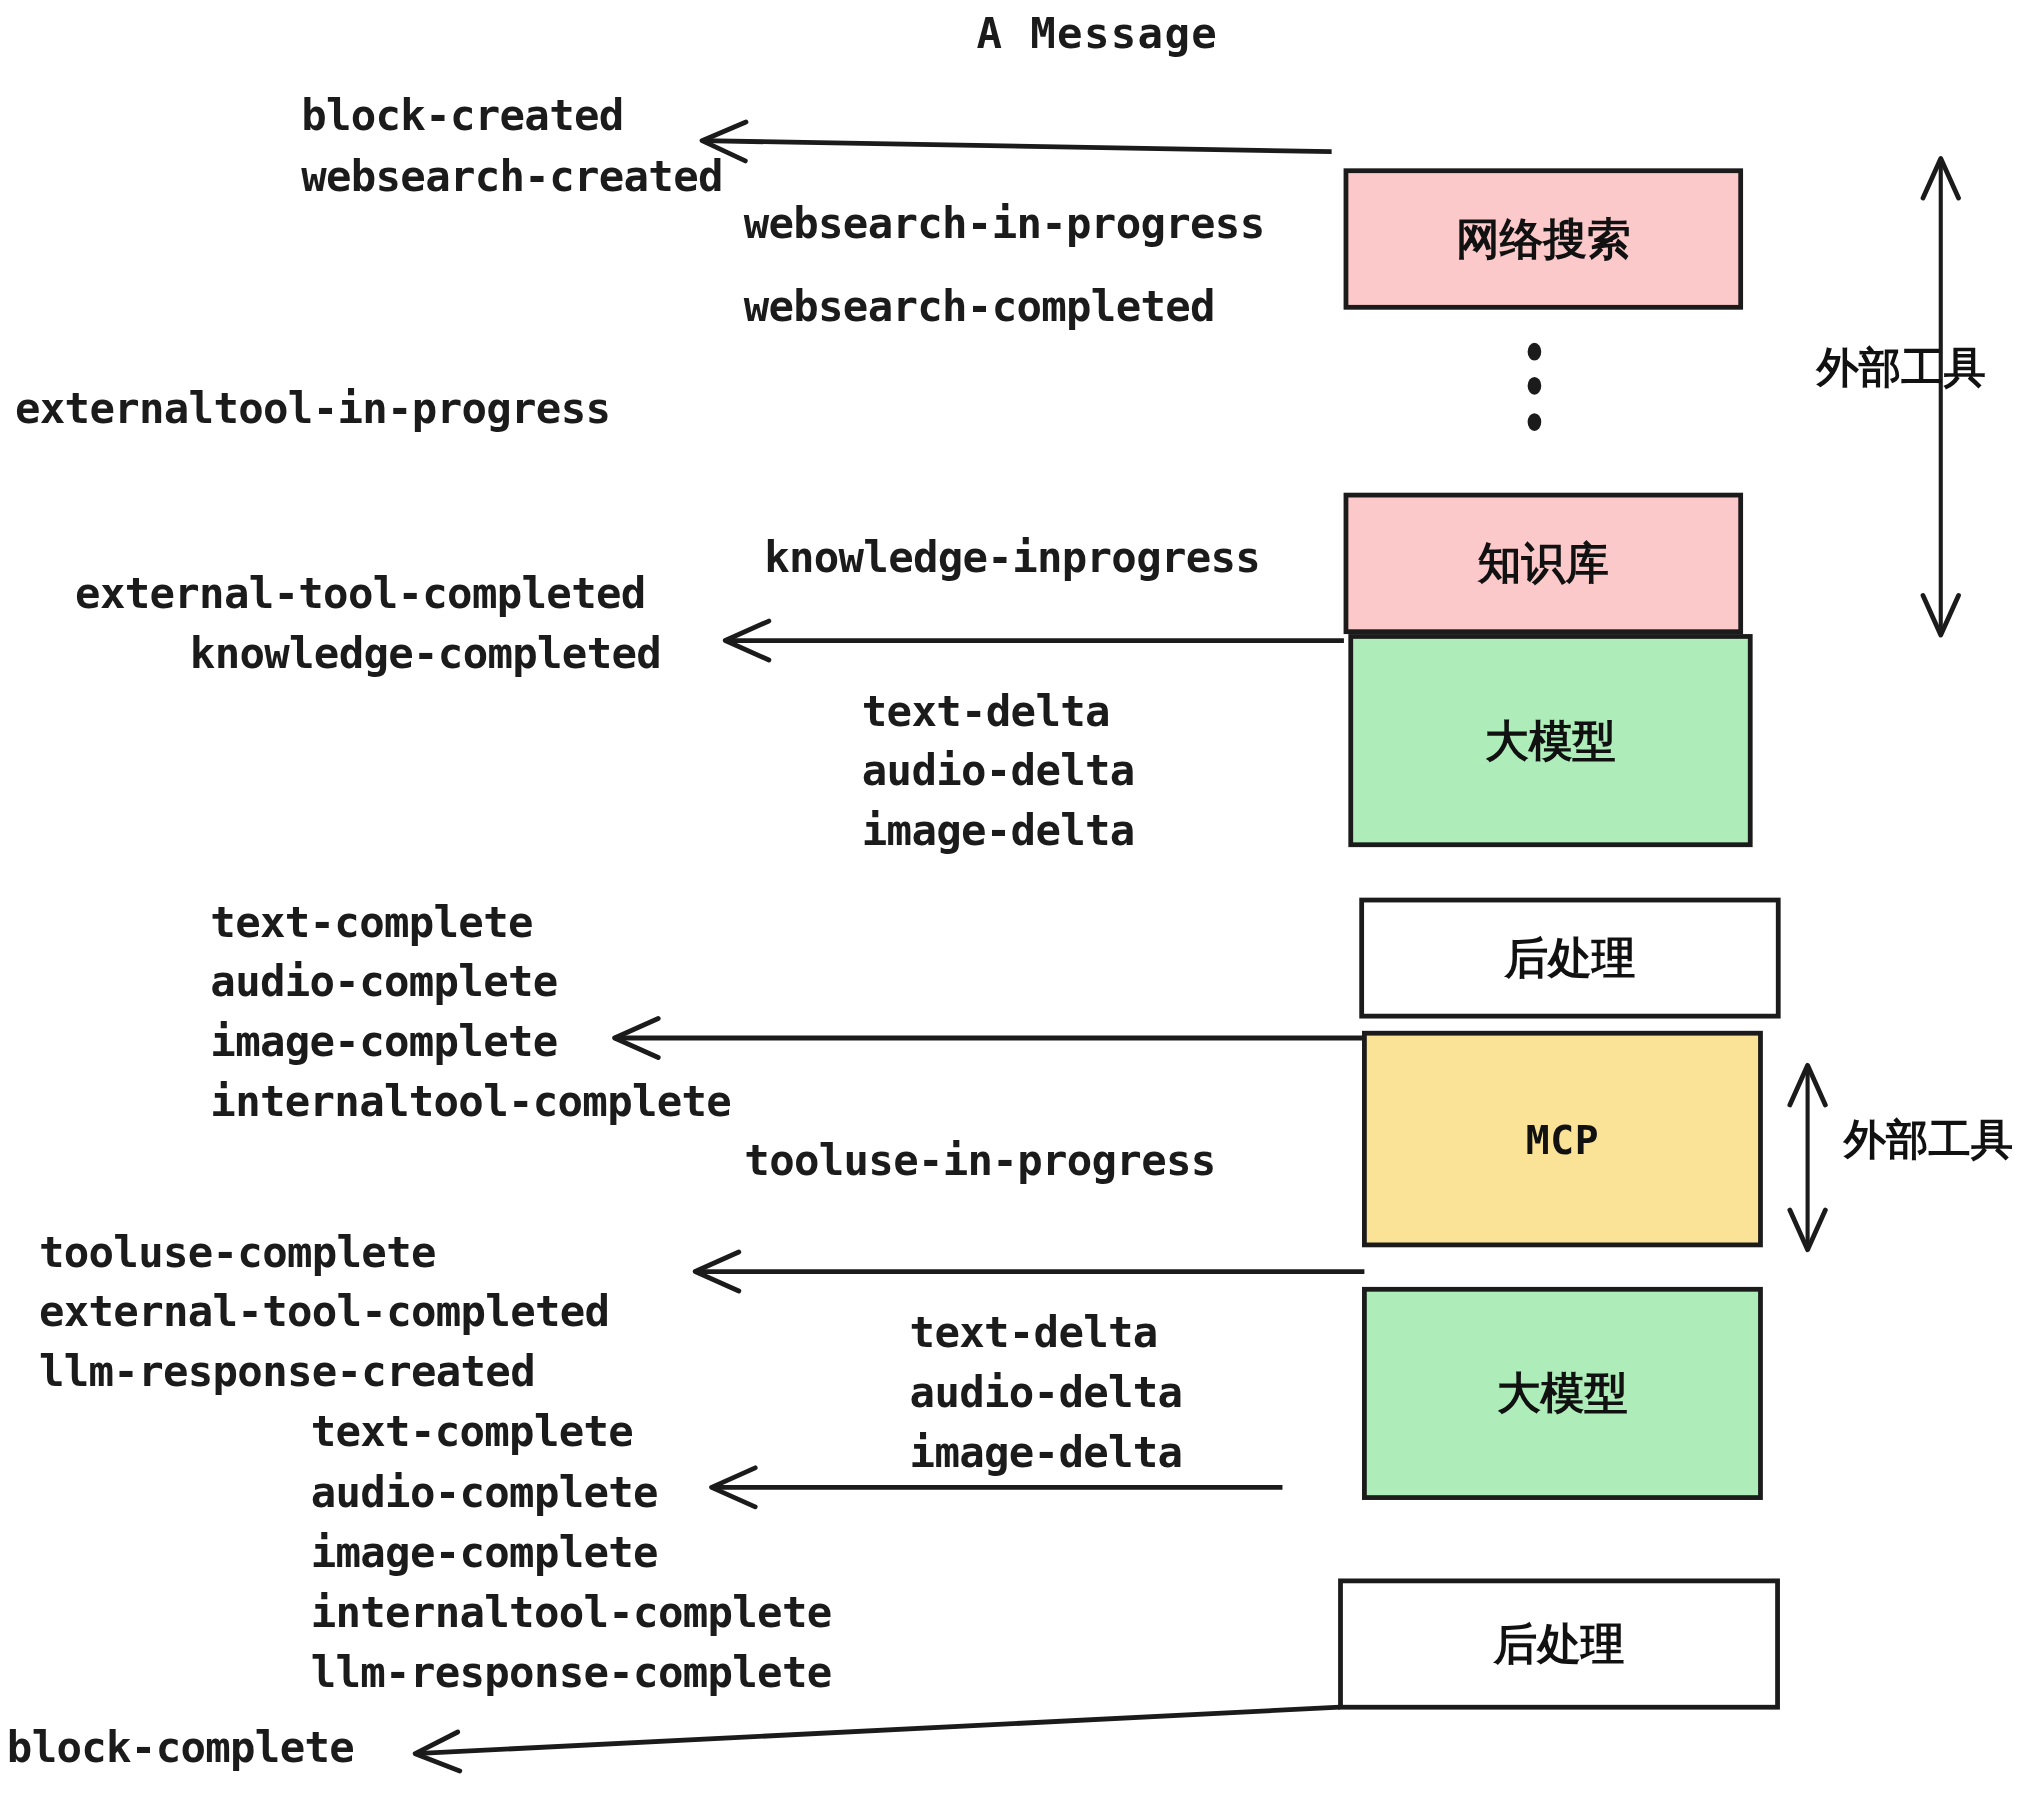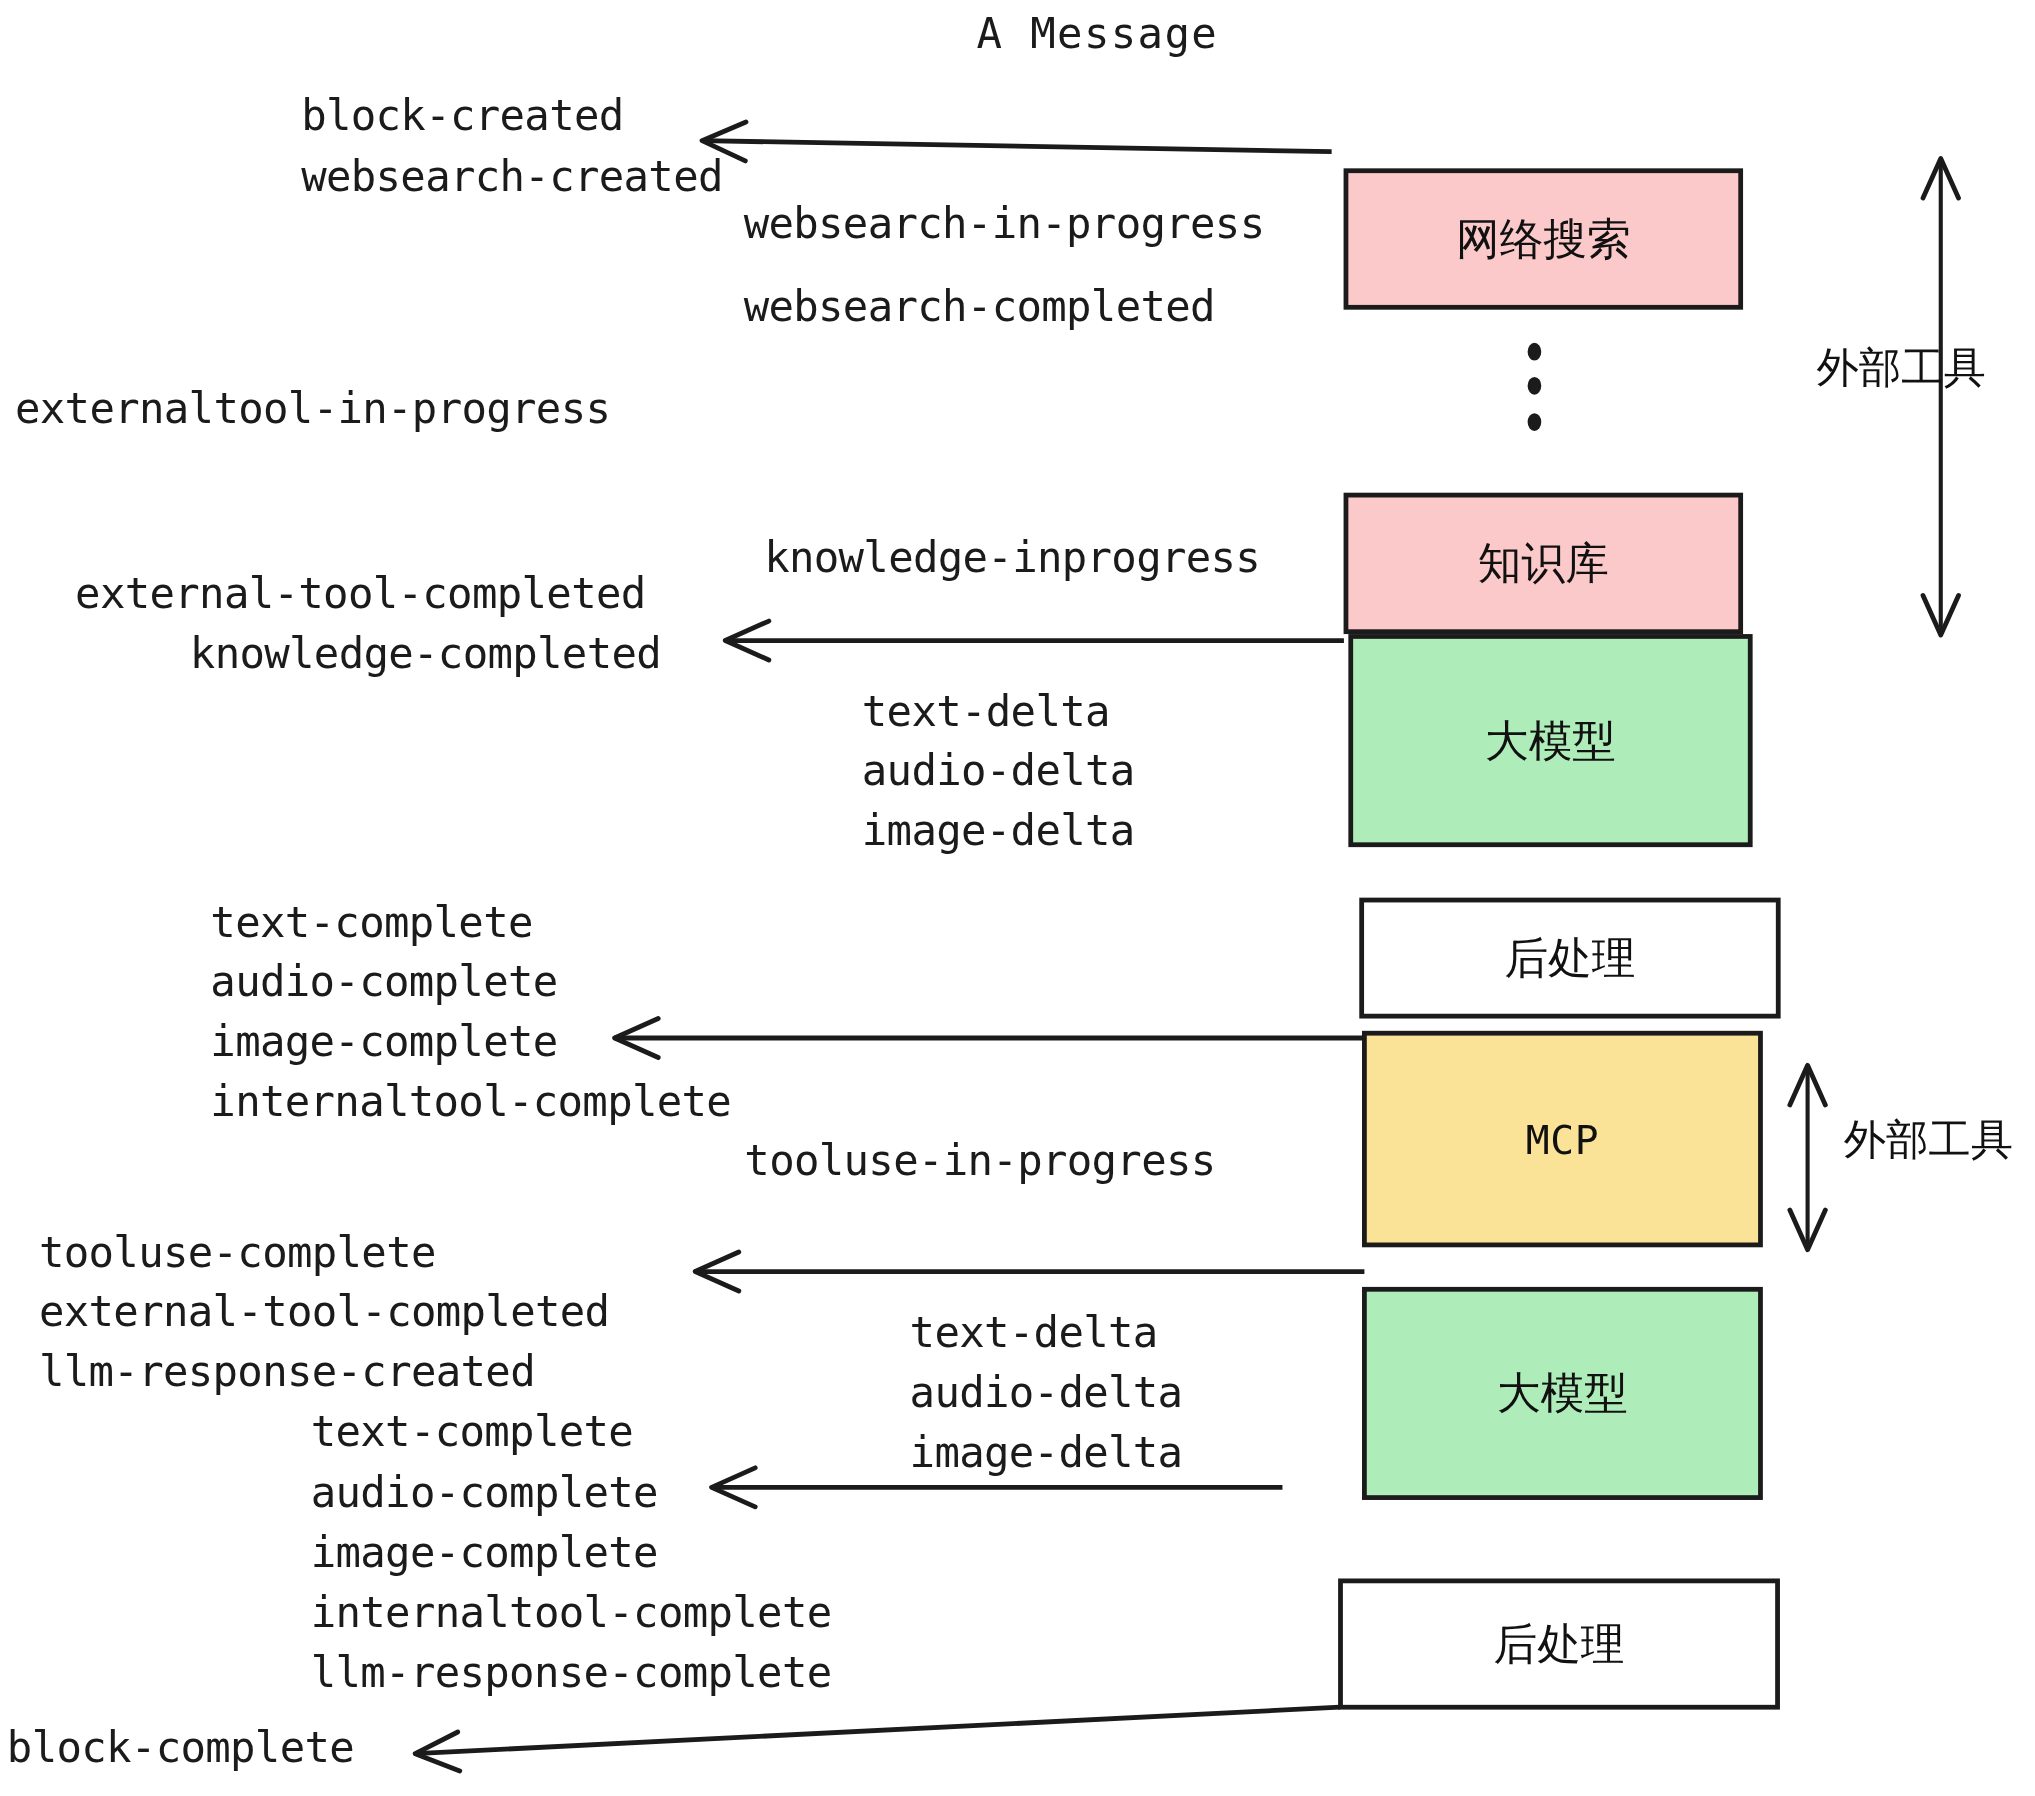--- a/index.html
+++ b/index.html
@@ -1,18 +1,18 @@
 <!DOCTYPE html>
 <html style="font-size:11px"><head>
 <meta charset="utf-8">
 <style>
   html,body{margin:0;padding:0;background:#ffffff;}
   body{width:2035px;height:1796px;overflow:hidden;
        font-family:"DejaVu Sans Mono","Liberation Mono",monospace;}
-  #stage{position:relative;width:2035px;height:1796px;background:#fff;}
+  #stage{position:relative;width:2035px;height:1796px;background:#fff;font-weight:bold;}
   svg.diagram{position:absolute;inset:0;width:2035px;height:1796px;display:block;}
 
   .ev{font-family:"DejaVu Sans Mono","Liberation Mono",monospace;
       font-size:62px;fill:#1b1b1b;letter-spacing:-1px;}
   .ev-title{font-family:"DejaVu Sans Mono","Liberation Mono",monospace;
       font-size:62px;fill:#1b1b1b;letter-spacing:2px;}
   .cjk{font-family:"DejaVu Sans","Liberation Sans",sans-serif;
       font-size:64px;fill:#111;}
   .cjk-side{font-family:"DejaVu Sans","Liberation Sans",sans-serif;
       font-size:62px;fill:#111;}

